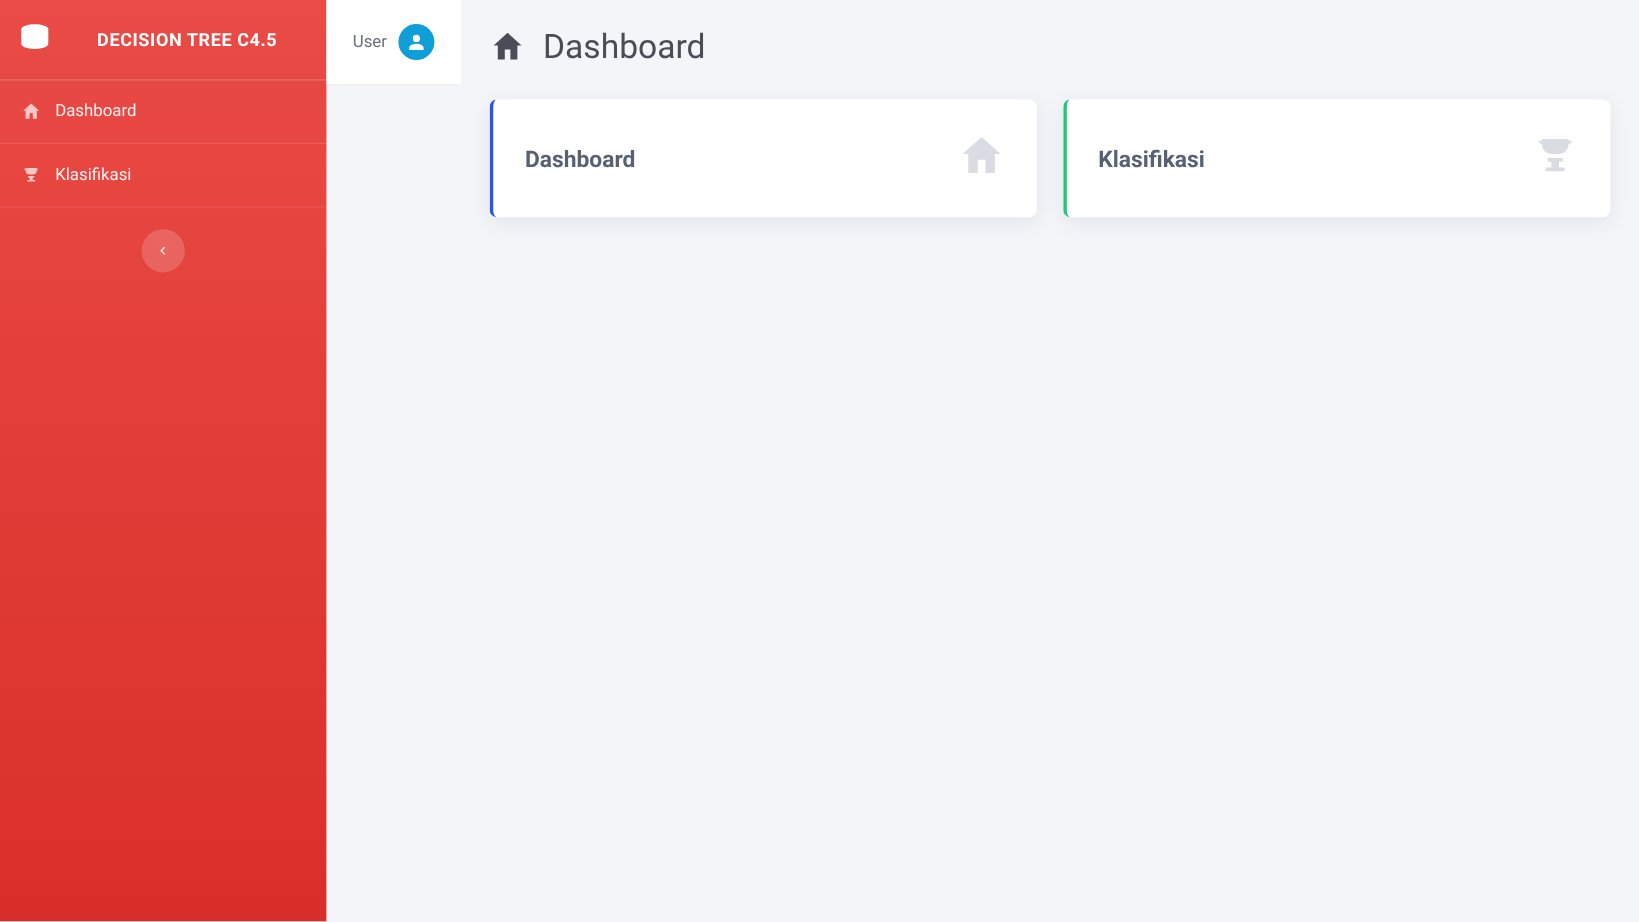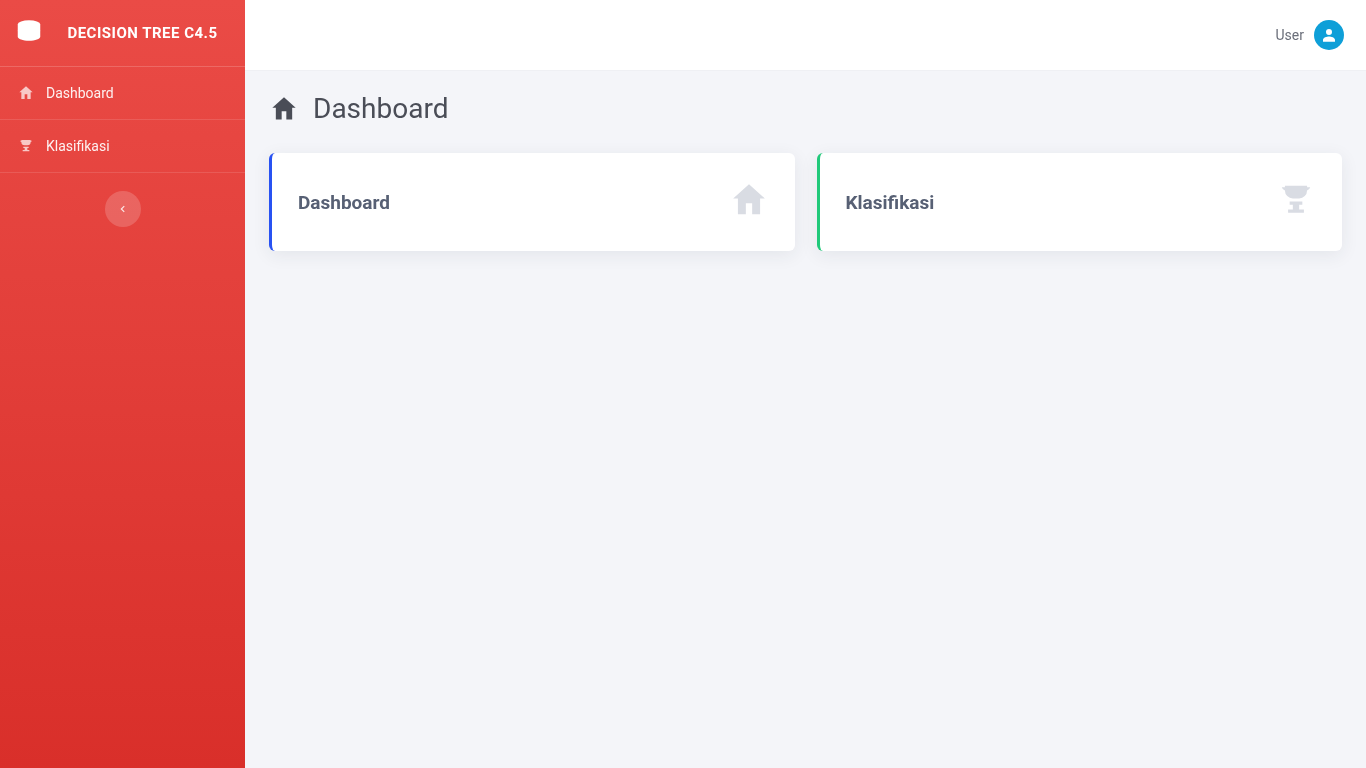--- a/index.html
+++ b/index.html
@@ -5,21 +5,21 @@
 * { margin: 0; padding: 0; box-sizing: border-box; }
 body {
   font-family: -apple-system, BlinkMacSystemFont, "Segoe UI", Roboto, "Helvetica Neue", Arial, sans-serif;
   background: #f4f5f9;
   width: 1366px;
   height: 768px;
   overflow: hidden;
   display: flex;
 }
 .sidebar {
-  width: 245px;
+  width: 272px;
   height: 768px;
   background: linear-gradient(180deg, #ea4b46 0%, #d92f2a 100%);
   color: #fff;
   display: flex;
   flex-direction: column;
 }
 .sidebar-brand {
   display: flex;
   align-items: center;
   padding: 18px 14px 18px 14px;
@@ -46,21 +46,21 @@
 .nav-item svg { width: 16px; height: 16px; fill: rgba(255,255,255,0.7); margin-right: 12px; }
 .collapse-btn-wrap { display: flex; justify-content: center; padding: 18px 0; }
 .collapse-btn {
   width: 36px; height: 36px; border-radius: 50%;
   background: rgba(255,255,255,0.18);
   display: flex; align-items: center; justify-content: center;
   cursor: pointer; border: none;
 }
 .collapse-btn svg { width: 10px; height: 14px; fill: rgba(255,255,255,0.85); }
 
-.main { flex: 1; display: flex; flex-direction: column; height: 560px; }
+.main { flex: 1; display: flex; flex-direction: row; height: 560px; }
 .topbar {
   height: 70px; background: #fff;
   display: flex; align-items: center; justify-content: flex-end;
   padding: 0 22px;
   box-shadow: 0 1px 0 rgba(0,0,0,0.02);
 }
 .user-block { display: flex; align-items: center; cursor: pointer; }
 .user-label { color: #6b6f7a; font-size: 14px; margin-right: 10px; }
 .avatar {
   width: 30px; height: 30px; border-radius: 50%;

